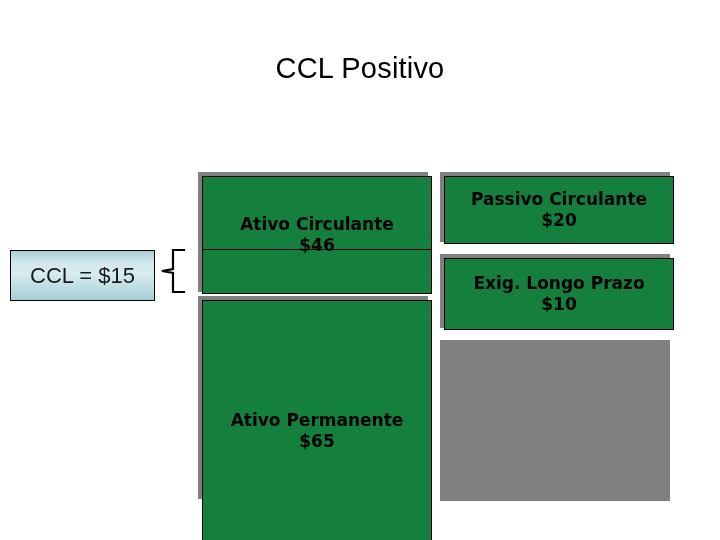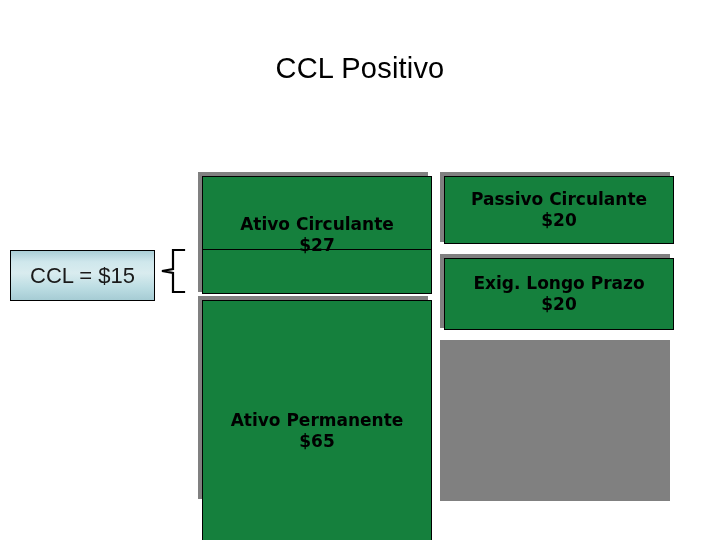--- a/index.html
+++ b/index.html
@@ -121,37 +121,37 @@
 
   <div class="brace">
     <svg width="26" height="46" viewBox="0 0 26 46" aria-hidden="true">
       <path d="M24 2 L13 2 L13 21 L2 23 L13 25 L13 44 L24 44" fill="none" stroke="#000000" stroke-width="2.2" stroke-linecap="square" stroke-linejoin="miter"></path>
     </svg>
   </div>
 
   <div class="shadow" style="left:198px; top:172px; width:230px; height:120px;"></div>
   <div class="box" style="left:202px; top:176px; width:230px; height:118px;">
     <span class="box-label">Ativo Circulante
-$27</span>
+$46</span>
   </div>
   <div class="divider" style="left:203px; top:249px; width:228px;"></div>
 
   <div class="shadow" style="left:198px; top:296px; width:230px; height:203px;"></div>
   <div class="box" style="left:202px; top:300px; width:230px; height:261px;">
     <span class="box-label">Ativo Permanente
 $65</span>
   </div>
 
   <div class="shadow" style="left:440px; top:172px; width:230px; height:70px;"></div>
   <div class="box" style="left:444px; top:176px; width:230px; height:68px;">
     <span class="box-label">Passivo Circulante
 $20</span>
   </div>
 
   <div class="shadow" style="left:440px; top:254px; width:230px; height:74px;"></div>
   <div class="box" style="left:444px; top:258px; width:230px; height:72px;">
     <span class="box-label">Exig. Longo Prazo
-$20</span>
+$10</span>
   </div>
 
   <div class="shadow" style="left:440px; top:340px; width:230px; height:161px;"></div>
 
 </div>
 
 </body></html>

